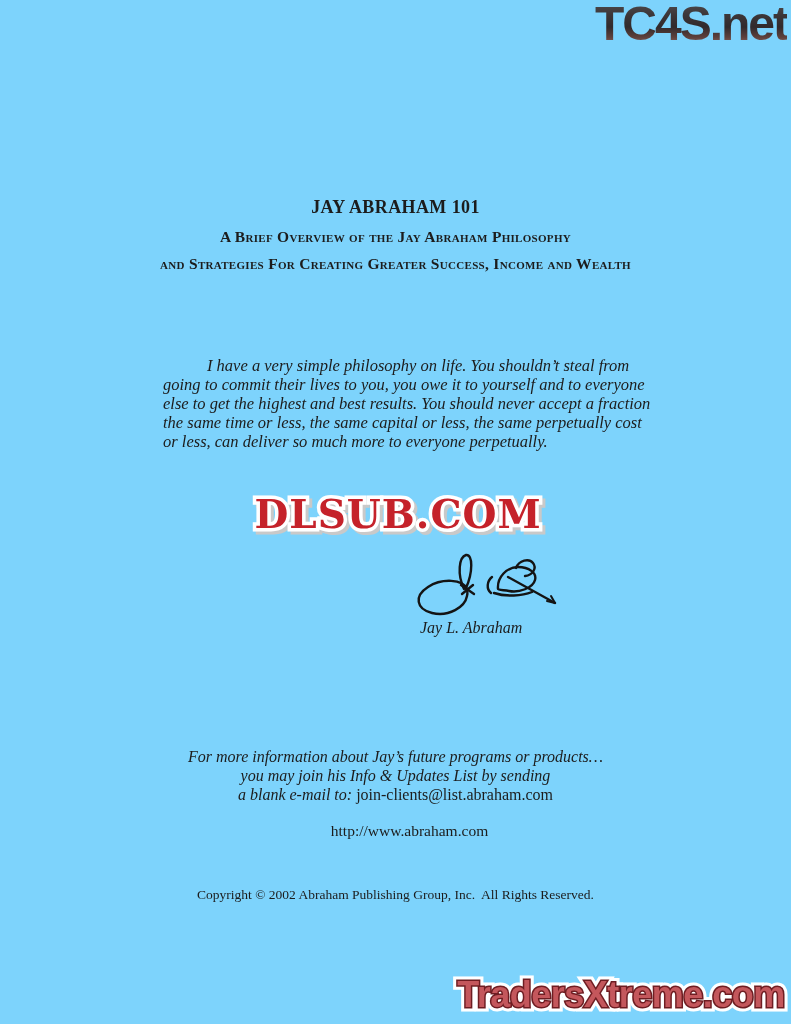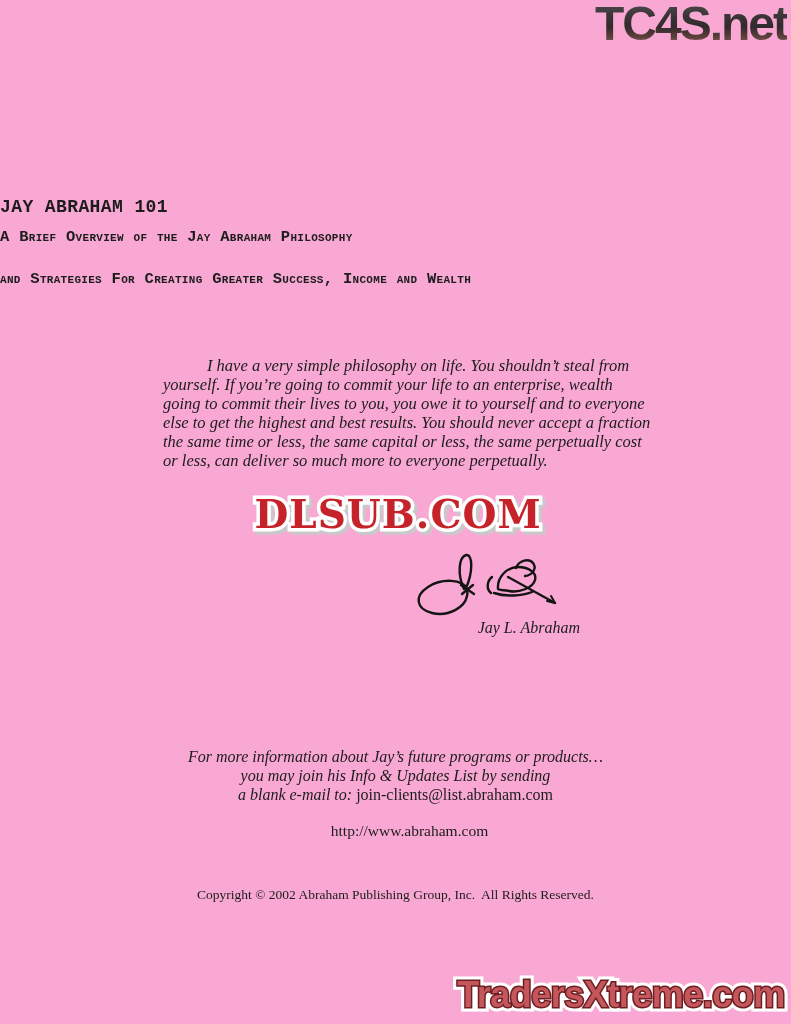--- a/index.html
+++ b/index.html
@@ -1,66 +1,66 @@
 <!DOCTYPE html>
 <html><head>
 <meta charset="utf-8">
 <style>
   html,body{margin:0;padding:0;background:#ffffff;}
   .page{
     position:relative;
     width:791px;height:1024px;
-    background:#f9a8d4;
+    background:#7dd3fc;
     overflow:hidden;
     font-family:"Liberation Serif", serif;
     color:#1c1c1c;
   }
 
   
   .tc4s{
     position:absolute;top:-6px;right:4px;
     font-family:"Liberation Sans", sans-serif;
     font-weight:bold;font-size:48px;line-height:60px;
     letter-spacing:-2px;
     background:linear-gradient(to bottom,
       #59595b 0%, #3c3638 35%, #312a2c 55%,
       #5d403c 72%, #96706a 88%, #c3a69e 100%);
     -webkit-background-clip:text;background-clip:text;
     color:transparent;
   }
 
   
-  .heading{position:absolute;top:197px;left:0;width:100%;text-align:left;font-family:Liberation Mono, monospace;}
+  .heading{position:absolute;top:197px;left:0;width:100%;text-align:center;}
   .title{
     font-weight:bold;font-size:18px;line-height:20px;letter-spacing:0.4px;
   }
   .subtitle{
     font-weight:bold;font-size:15.5px;line-height:18px;
     font-variant:small-caps;letter-spacing:0.3px;
   }
   .subtitle.s1{margin-top:11px;}
-  .subtitle.s2{margin-top:24px;}
+  .subtitle.s2{margin-top:9px;}
 
   
   .quote{
     position:absolute;left:163px;top:356px;width:468px;
     font-style:italic;font-size:16.5px;line-height:19px;
     text-align:left;
   }
   .quote .line{white-space:nowrap;}
   .quote .line.indent{text-indent:44px;}
 
   
   .dlsub{position:absolute;left:250px;top:488px;}
 
   
   .signature{position:absolute;left:406px;top:548px;}
   .sig-name{
     position:absolute;left:420px;top:619px;width:160px;
-    text-align:right;font-style:italic;font-size:16px;
+    text-align:left;font-style:italic;font-size:16px;
   }
 
   
   .info{
     position:absolute;left:0;top:747px;width:100%;
     text-align:center;font-style:italic;font-size:16px;line-height:19px;
   }
   .info .roman{font-style:normal;}
   .website{
     position:absolute;left:0;top:822px;width:100%;
@@ -85,21 +85,20 @@
   <div class="tc4s">TC4S.net</div>
 
   <div class="heading">
     <div class="title">JAY ABRAHAM 101</div>
     <div class="subtitle s1">A Brief Overview of the Jay Abraham Philosophy</div>
     <div class="subtitle s2">and Strategies For Creating Greater Success, Income and Wealth</div>
   </div>
 
   <div class="quote">
     <div class="line indent">I have a very simple philosophy on life. You shouldn’t steal from</div>
-    <div class="line">yourself. If you’re going to commit your life to an enterprise, wealth</div>
     <div class="line">going to commit their lives to you, you owe it to yourself and to everyone</div>
     <div class="line">else to get the highest and best results. You should never accept a fraction</div>
     <div class="line">the same time or less, the same capital or less, the same perpetually cost</div>
     <div class="line">or less, can deliver so much more to everyone perpetually.</div>
   </div>
 
   <div class="dlsub">
     <svg width="296" height="54" viewBox="0 0 296 54">
       <text class="slab" x="151" y="43" text-anchor="middle" font-size="39" font-weight="bold" letter-spacing="1" fill="#c9c9c9" stroke="#c9c9c9" stroke-width="7" paint-order="stroke">DLSUB.COM</text>
       <text class="slab" x="148" y="40" text-anchor="middle" font-size="39" font-weight="bold" letter-spacing="1" fill="#c5222a" stroke="#ffffff" stroke-width="7" paint-order="stroke">DLSUB.COM</text>

